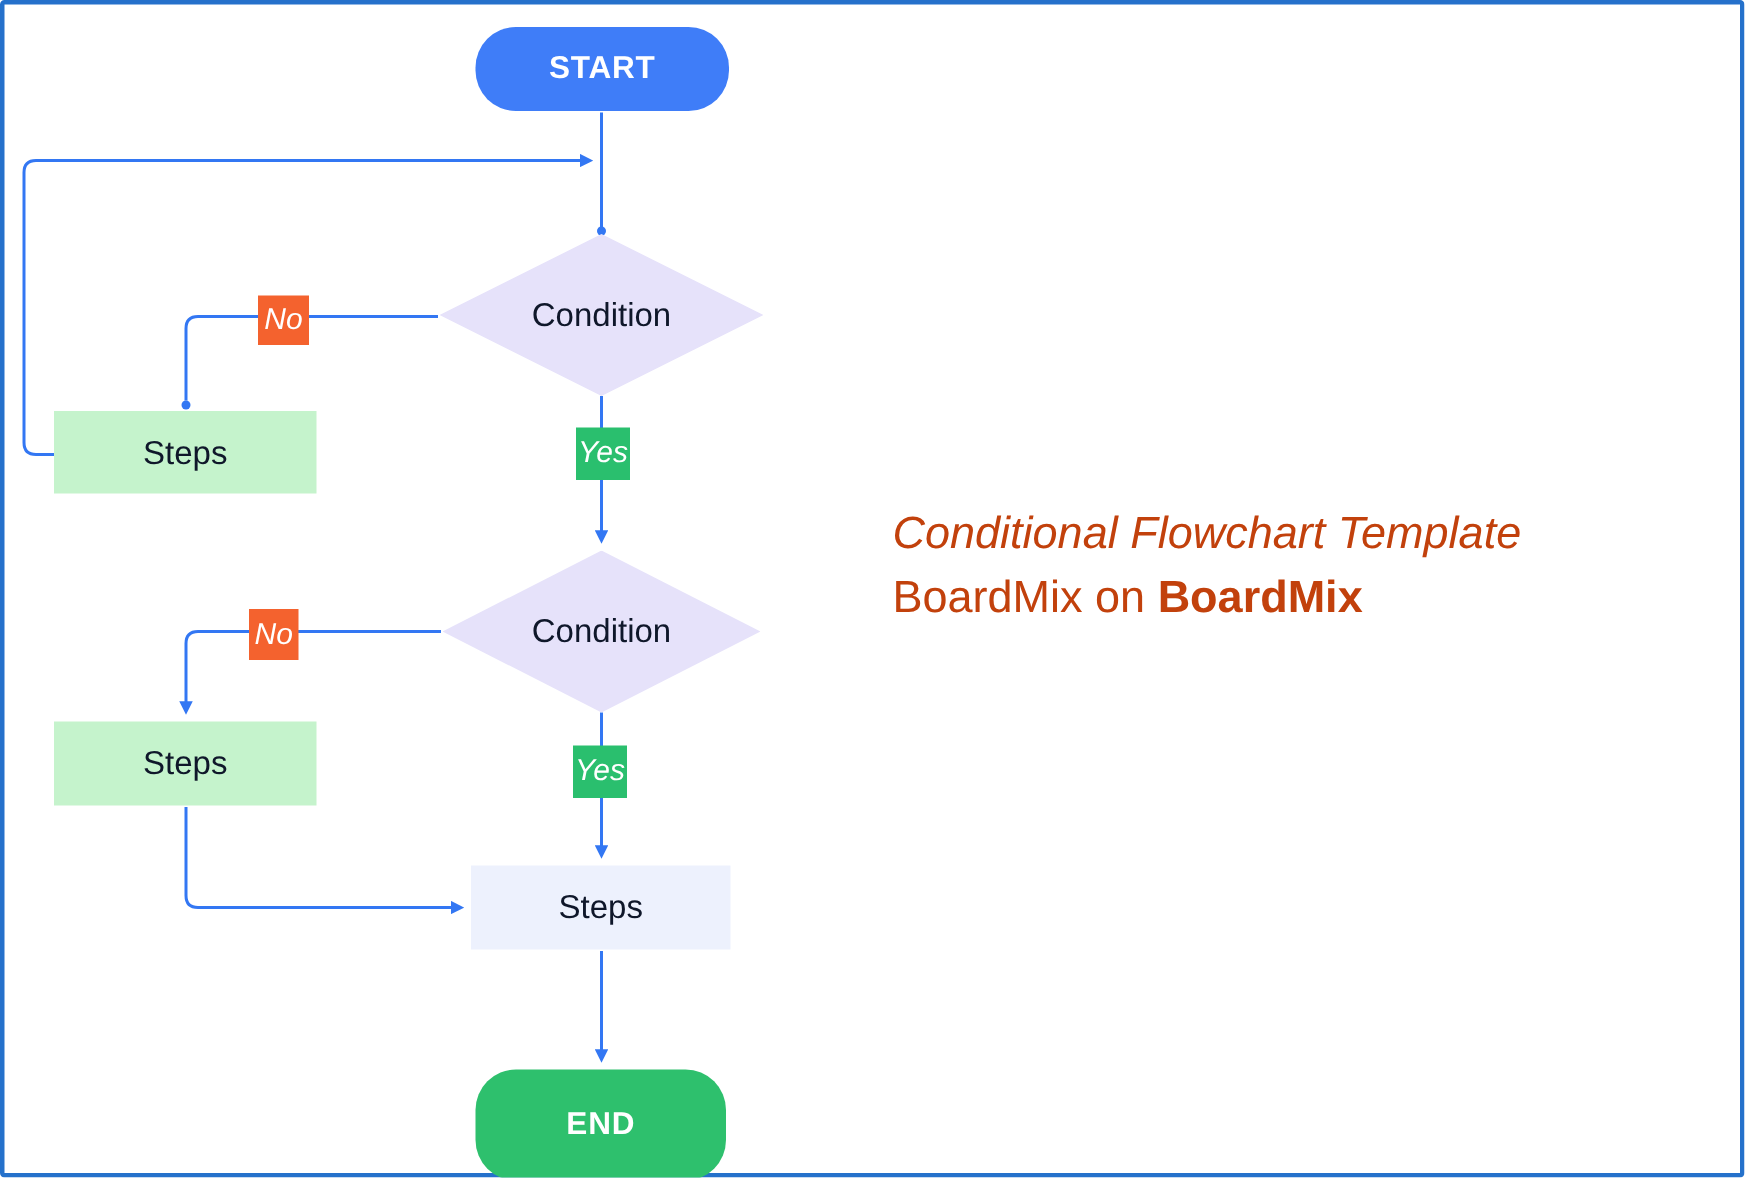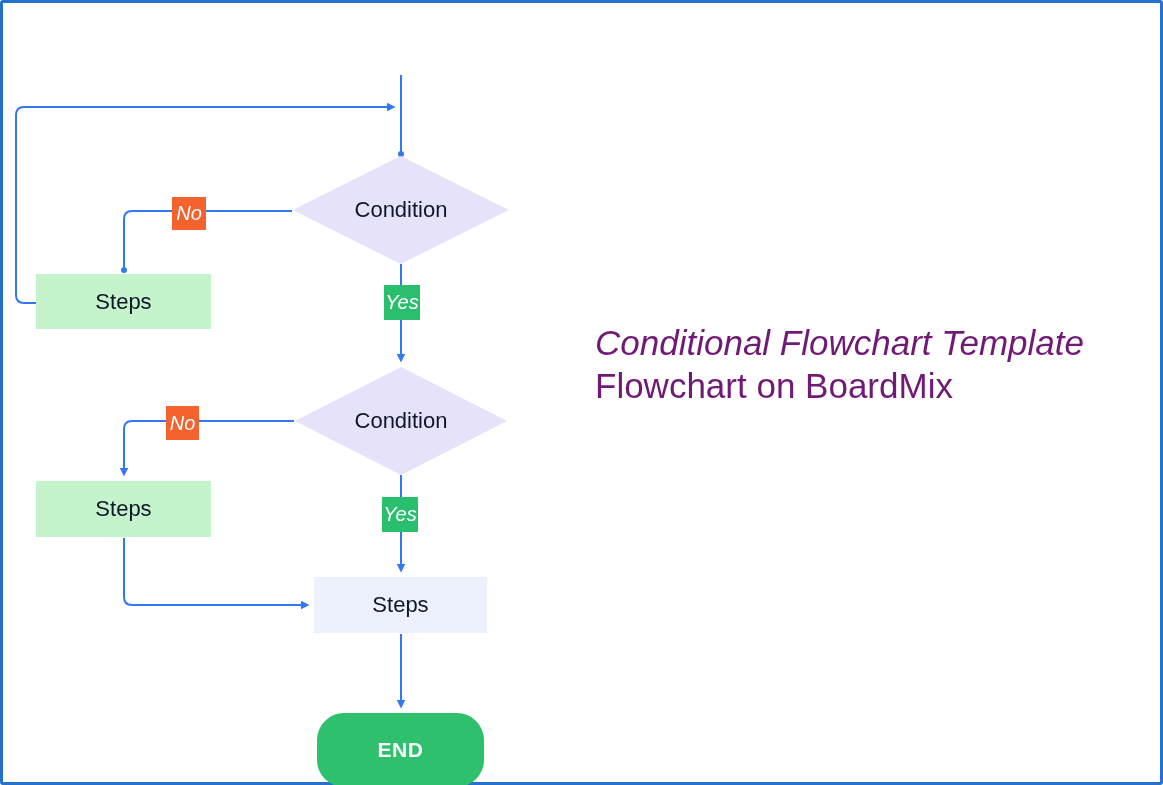--- a/index.html
+++ b/index.html
@@ -33,24 +33,24 @@
   .badge{
     position:absolute;z-index:3;display:flex;align-items:center;justify-content:center;
     color:#ffffff;font-size:20px;font-style:italic;
   }
   .badge-no{background:#f4622e;}
   .badge-yes{background:#2abf6e;text-align:right;}
   .no1{left:169px;top:194px;width:34px;height:33px;}
   .yes1{left:381px;top:282px;width:36px;height:35px;}
   .no2{left:163px;top:403px;width:33px;height:34px;}
   .yes2{left:379px;top:494px;width:36px;height:35px;}
-  .caption{position:absolute;left:592px;top:318px;z-index:2;color:#701a75;line-height:43px;font-size:35px;white-space:nowrap;}
+  .caption{position:absolute;left:592px;top:331px;z-index:2;color:#c2410c;line-height:43px;font-size:30px;white-space:nowrap;}
   .caption .line1{font-style:italic;font-weight:500;}
   .caption .line2{font-weight:400;}
-  .caption .brand{font-weight:400;margin-top:10px;}
+  .caption .brand{font-weight:700;margin-top:10px;}
 </style>
 </head>
 <body>
 
 <div class="frame">
 
   <svg class="connectors" width="1163" height="785" viewBox="0 0 1163 785">
     <defs>
       <marker id="arr" markerWidth="9" markerHeight="9" refX="6.5" refY="4.5" orient="auto" markerUnits="userSpaceOnUse">
         <path d="M0,0 L9,4.5 L0,9 Z" fill="#3377f3"></path>
@@ -62,20 +62,23 @@
     <circle cx="36" cy="300" r="3" fill="#3377f3"></circle>
     <path class="edge" d="M289 208 L129 208 Q121 208 121 216 L121 264"></path>
     <circle cx="121" cy="267" r="3" fill="#3377f3"></circle>
     <path class="edge" d="M398 261 L398 357" marker-end="url(#arr)"></path>
     <path class="edge" d="M291 418 L129 418 Q121 418 121 426 L121 471" marker-end="url(#arr)"></path>
     <path class="edge" d="M121 535 L121 594 Q121 602 129 602 L304 602" marker-end="url(#arr)"></path>
     <path class="edge" d="M398 472 L398 567" marker-end="url(#arr)"></path>
     <path class="edge" d="M398 631 L398 703" marker-end="url(#arr)"></path>
   </svg>
 
+  <div class="node terminal start">
+    <span>START</span>
+  </div>
 
   <div class="node diamond d1">
     <span>Condition</span>
   </div>
 
   <div class="badge badge-no no1">
     <span>No</span>
   </div>
 
   <div class="badge badge-yes yes1">
@@ -105,16 +108,16 @@
   <div class="node proc s3">
     <span>Steps</span>
   </div>
 
   <div class="node terminal end">
     <span>END</span>
   </div>
 
   <div class="caption">
     <div class="line1">Conditional Flowchart Template</div>
-    <div class="line2"><span>Flowchart on </span><span class="brand">BoardMix</span></div>
+    <div class="line2"><span>BoardMix on </span><span class="brand">BoardMix</span></div>
   </div>
 
 </div>
 
 </body></html>

